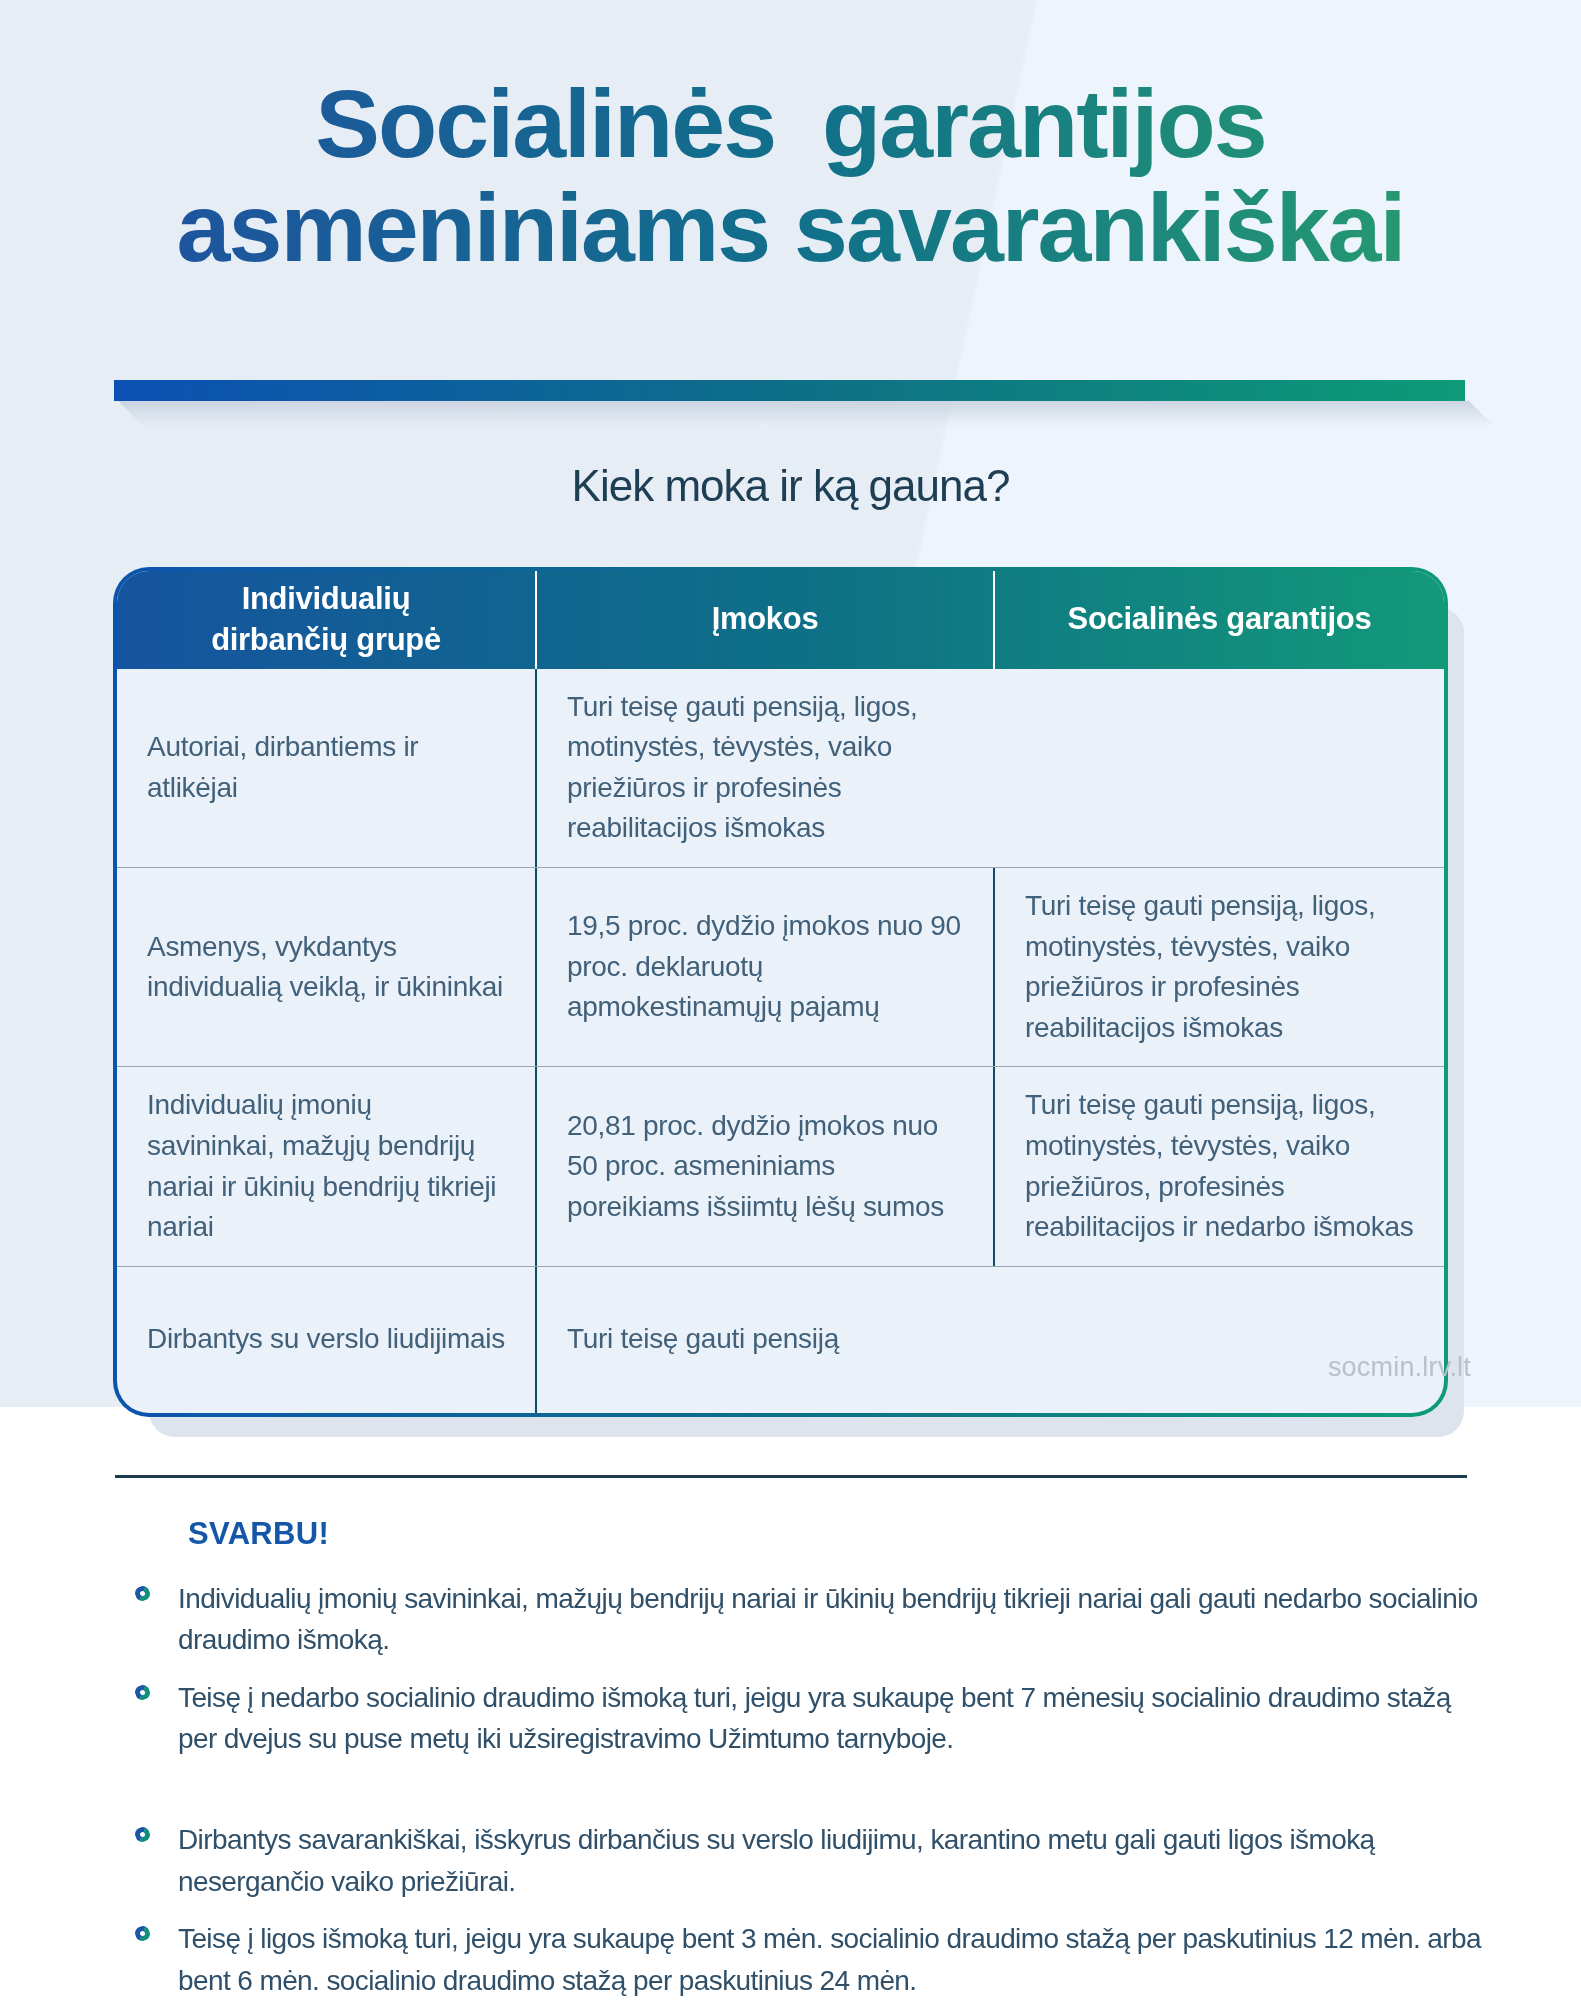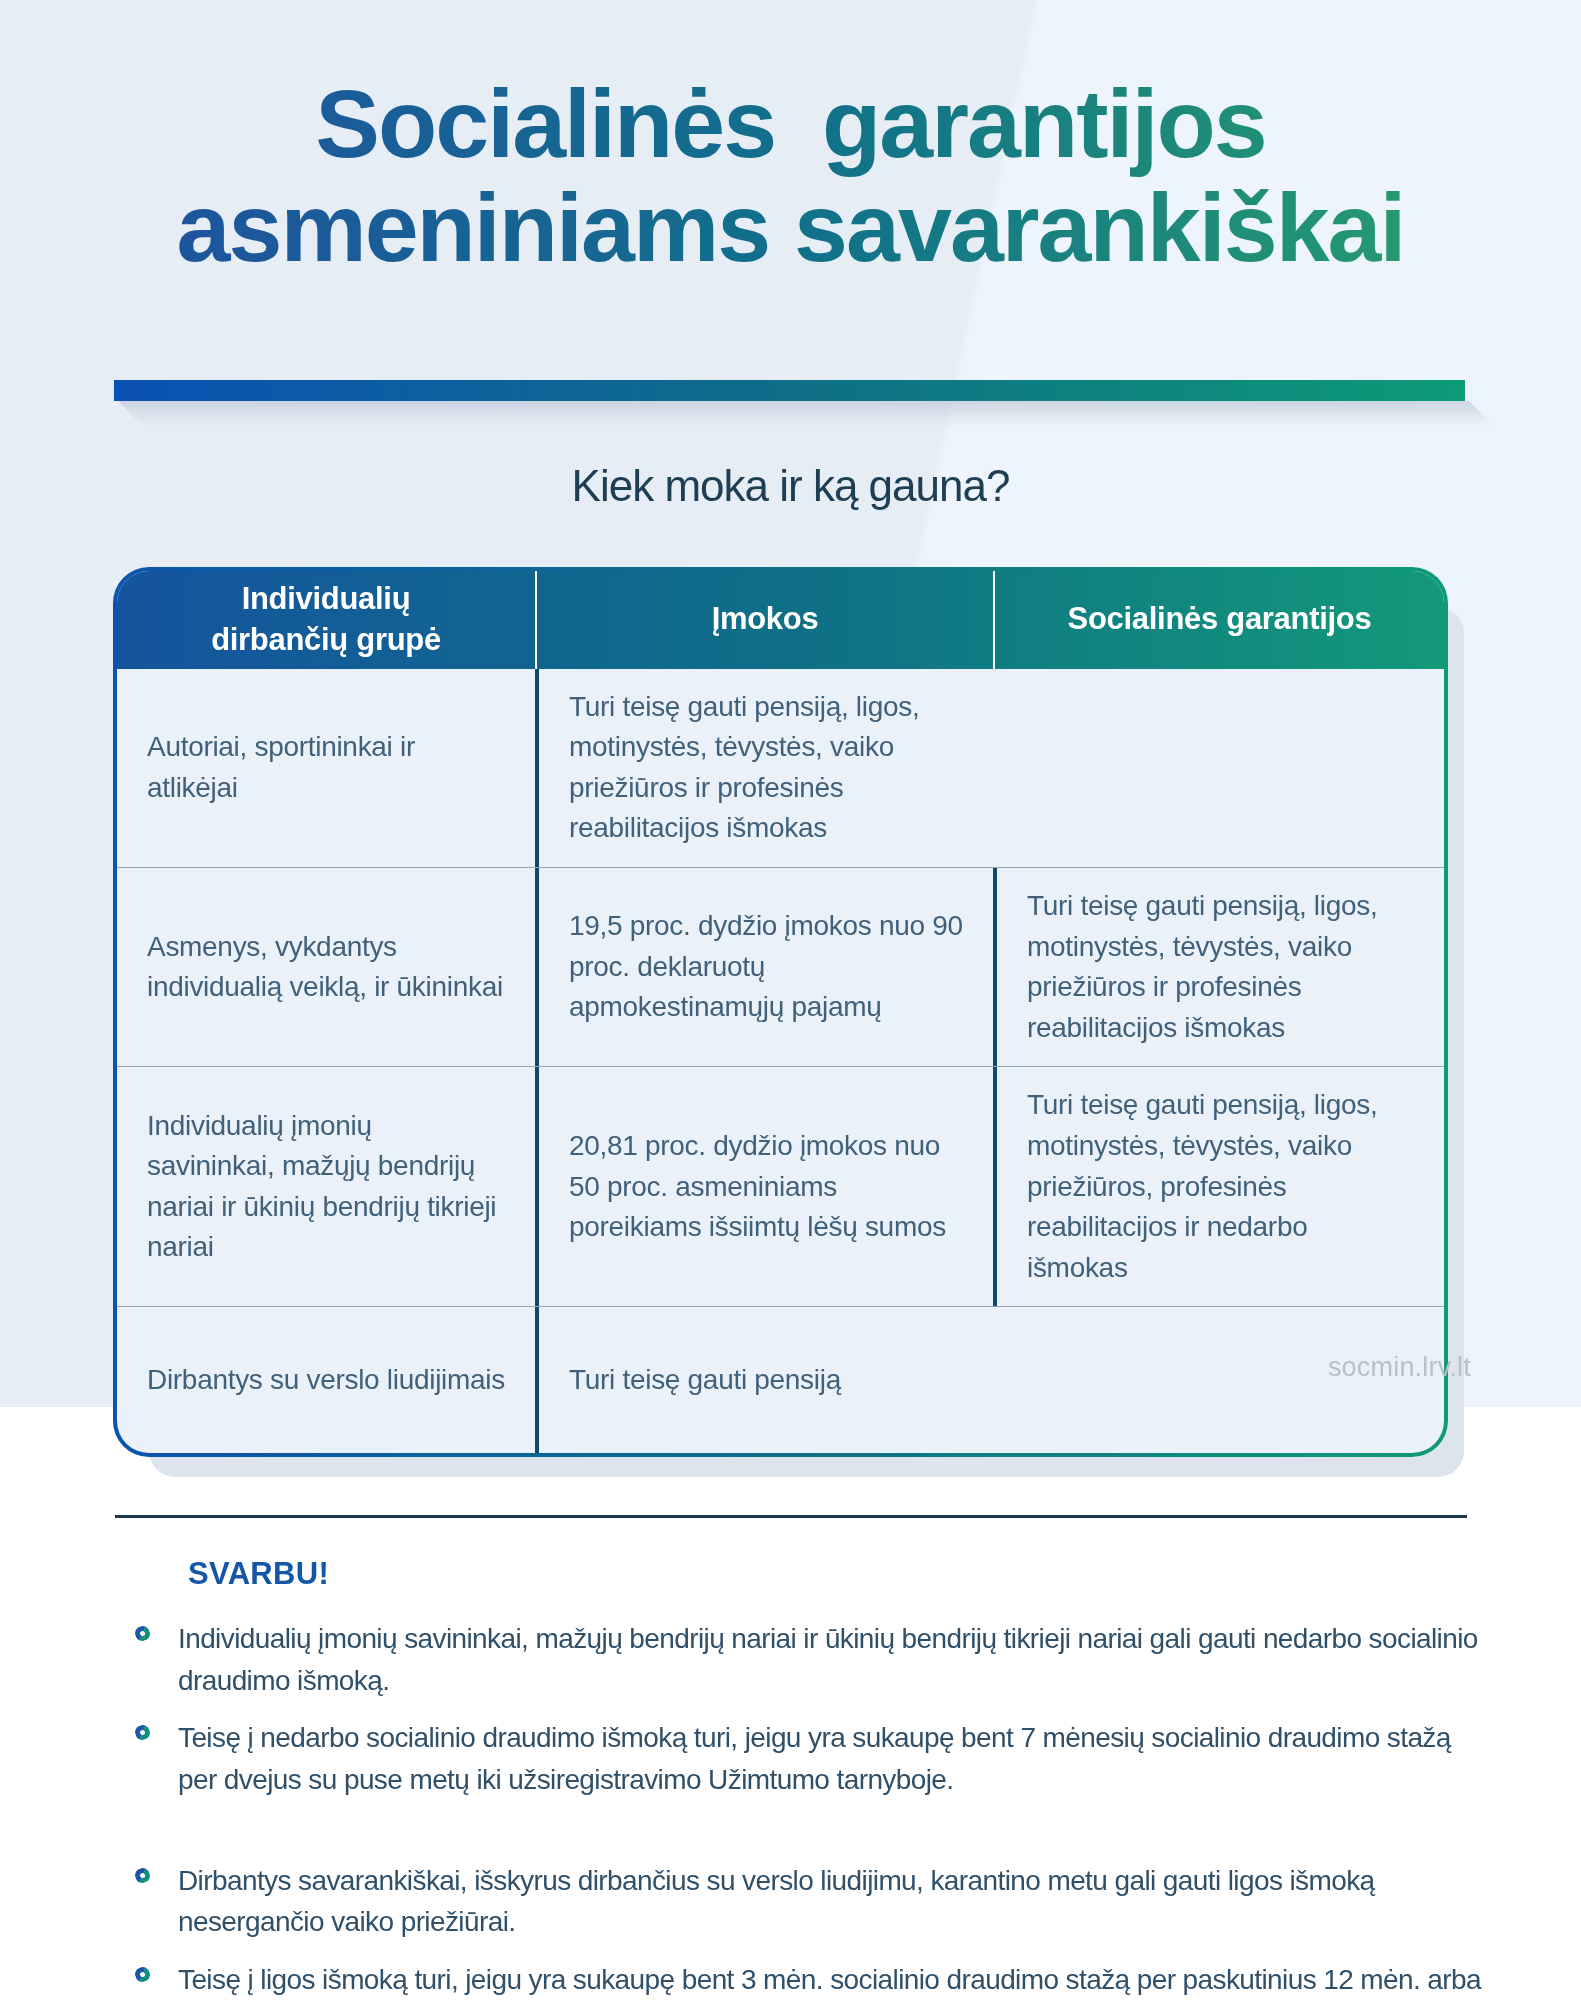--- a/index.html
+++ b/index.html
@@ -108,21 +108,21 @@
   .trow + .trow { border-top: 1px solid #9ba5b1; }
   .td {
     padding: 18px 30px;
     display: flex;
     align-items: center;
     font-size: 28px;
     line-height: 1.45;
     color: #41607a;
     letter-spacing: -0.3px;
   }
-  .td + .td { border-left: 4px solid #0c4a6e; }
+  .td + .td { border-left: 2px solid #0c4a6e; }
   .r0 .td { min-height: 178px; }
   .r1 .td { min-height: 184px; }
   .r2 .td { min-height: 184px; }
   .r3 .td { min-height: 146px; }
 
   
   .divider {
     margin: 58px 0 0 115px;
     width: 1352px;
     height: 3px;
@@ -197,21 +197,21 @@
         <div class="th">
           <span>Įmokos</span>
         </div>
         <div class="th">
           <span>Socialinės garantijos</span>
         </div>
       </div>
 
       <div class="trow r0">
         <div class="td">
-            <p>Autoriai, sportininkai ir atlikėjai</p>
+            <p>Autoriai, dirbantiems ir atlikėjai</p>
           </div>
         <div class="td">
             <p>Turi teisę gauti pensiją, ligos, motinystės, tėvystės, vaiko priežiūros ir profesinės reabilitacijos išmokas</p>
           </div>
       </div>
 
       <div class="trow r1">
         <div class="td">
             <p>Asmenys, vykdantys individualią veiklą, ir ūkininkai</p>
           </div>

